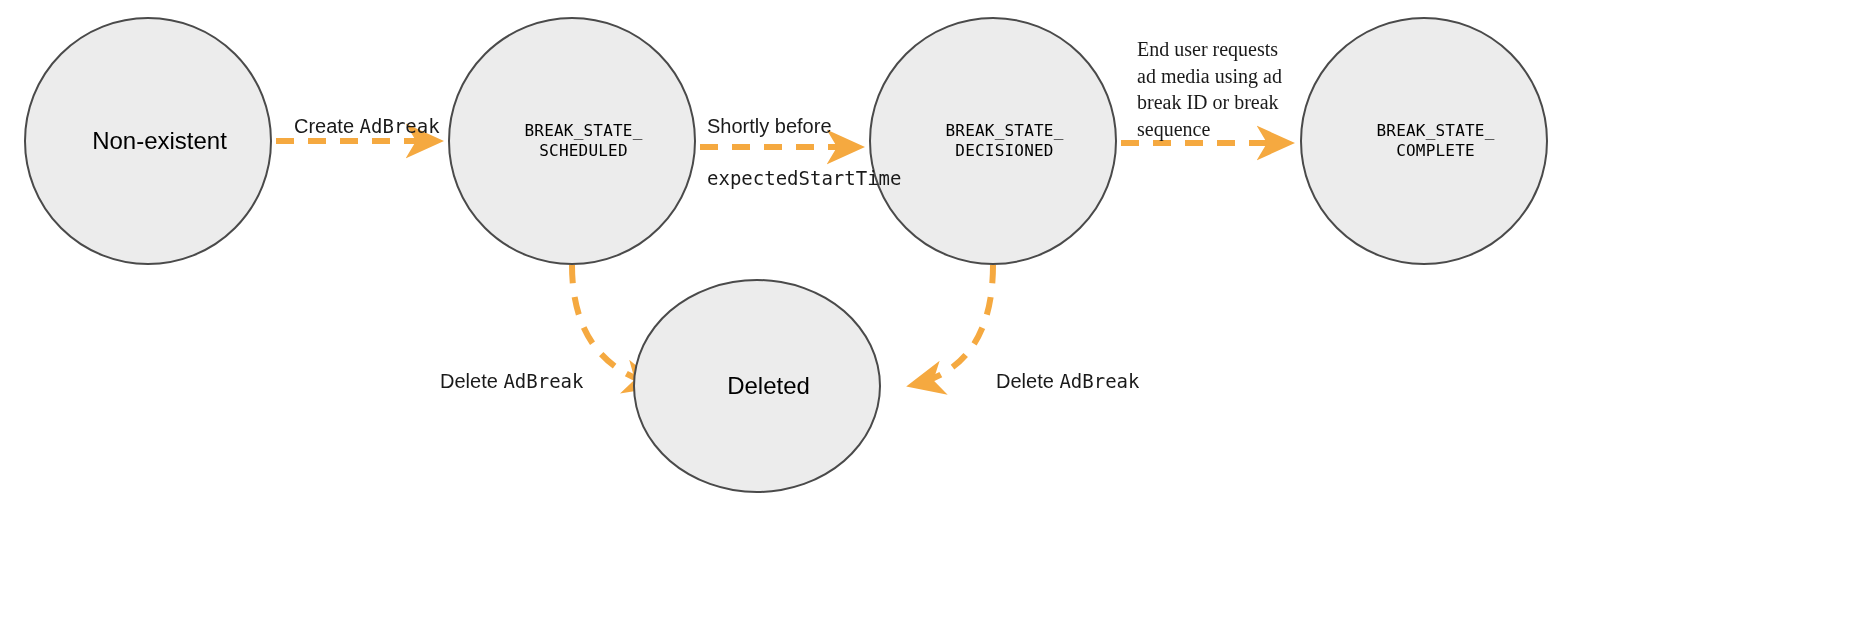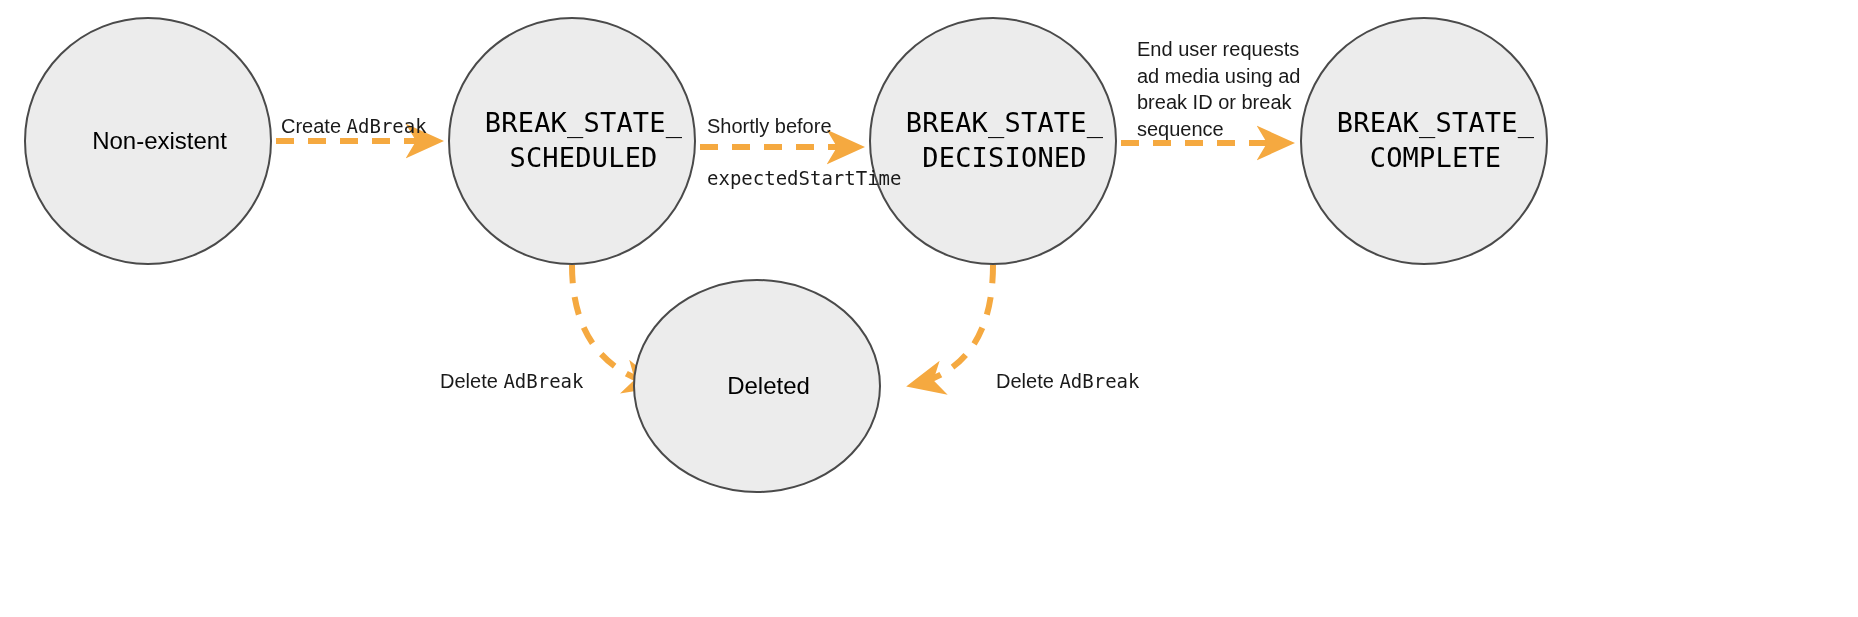--- a/index.html
+++ b/index.html
@@ -39,36 +39,36 @@
   }
   .node-label {
     font-weight: normal;
     color: #000000;
     line-height: 1.28;
     white-space: pre-line;
     margin-left: 23px;
   }
   .node-label.mono {
     font-family: "DejaVu Sans Mono", monospace;
-    font-size: 27px;
+    font-size: 16px;
     letter-spacing: 0.2px;
   }
   .node-label.prop {
     font-family: "Liberation Sans", sans-serif;
     font-size: 24px;
   }
   .edge-label {
     position: absolute;
     color: #1a1a1a;
     font-size: 20px;
     line-height: 1.33;
     white-space: pre-line;
   }
   .edge-label.prop {
-    font-family: Liberation Sans, sans-serif;
+    font-family: Liberation Serif, serif;
   }
   .edge-label .mix-prop {
     font-family: "Liberation Sans", sans-serif;
     font-size: 20px;
   }
   .edge-label .mix-mono {
     font-family: "DejaVu Sans Mono", monospace;
     font-size: 19px;
   }
 </style>
@@ -111,21 +111,21 @@
 
   <div class="node" style="left:1300px; top:17px; width:248px; height:248px;">
     <span class="node-label mono">BREAK_STATE_
 COMPLETE</span>
   </div>
 
   <div class="node" style="left:633px; top:279px; width:248px; height:214px;">
     <span class="node-label prop">Deleted</span>
   </div>
 
-  <div class="edge-label" style="left:281px; top:86px;">
+  <div class="edge-label" style="left:294px; top:86px;">
     <span class="mix-prop">Create </span><span class="mix-mono">AdBreak</span>
   </div>
 
   <div class="edge-label" style="left:707px; top:86px;">
     <div class="mix-prop">Shortly before</div>
     <div class="mix-mono">expectedStartTime</div>
   </div>
 
   <div class="edge-label prop" style="left:1137px; top:36px;">End user requests
 ad media using ad

